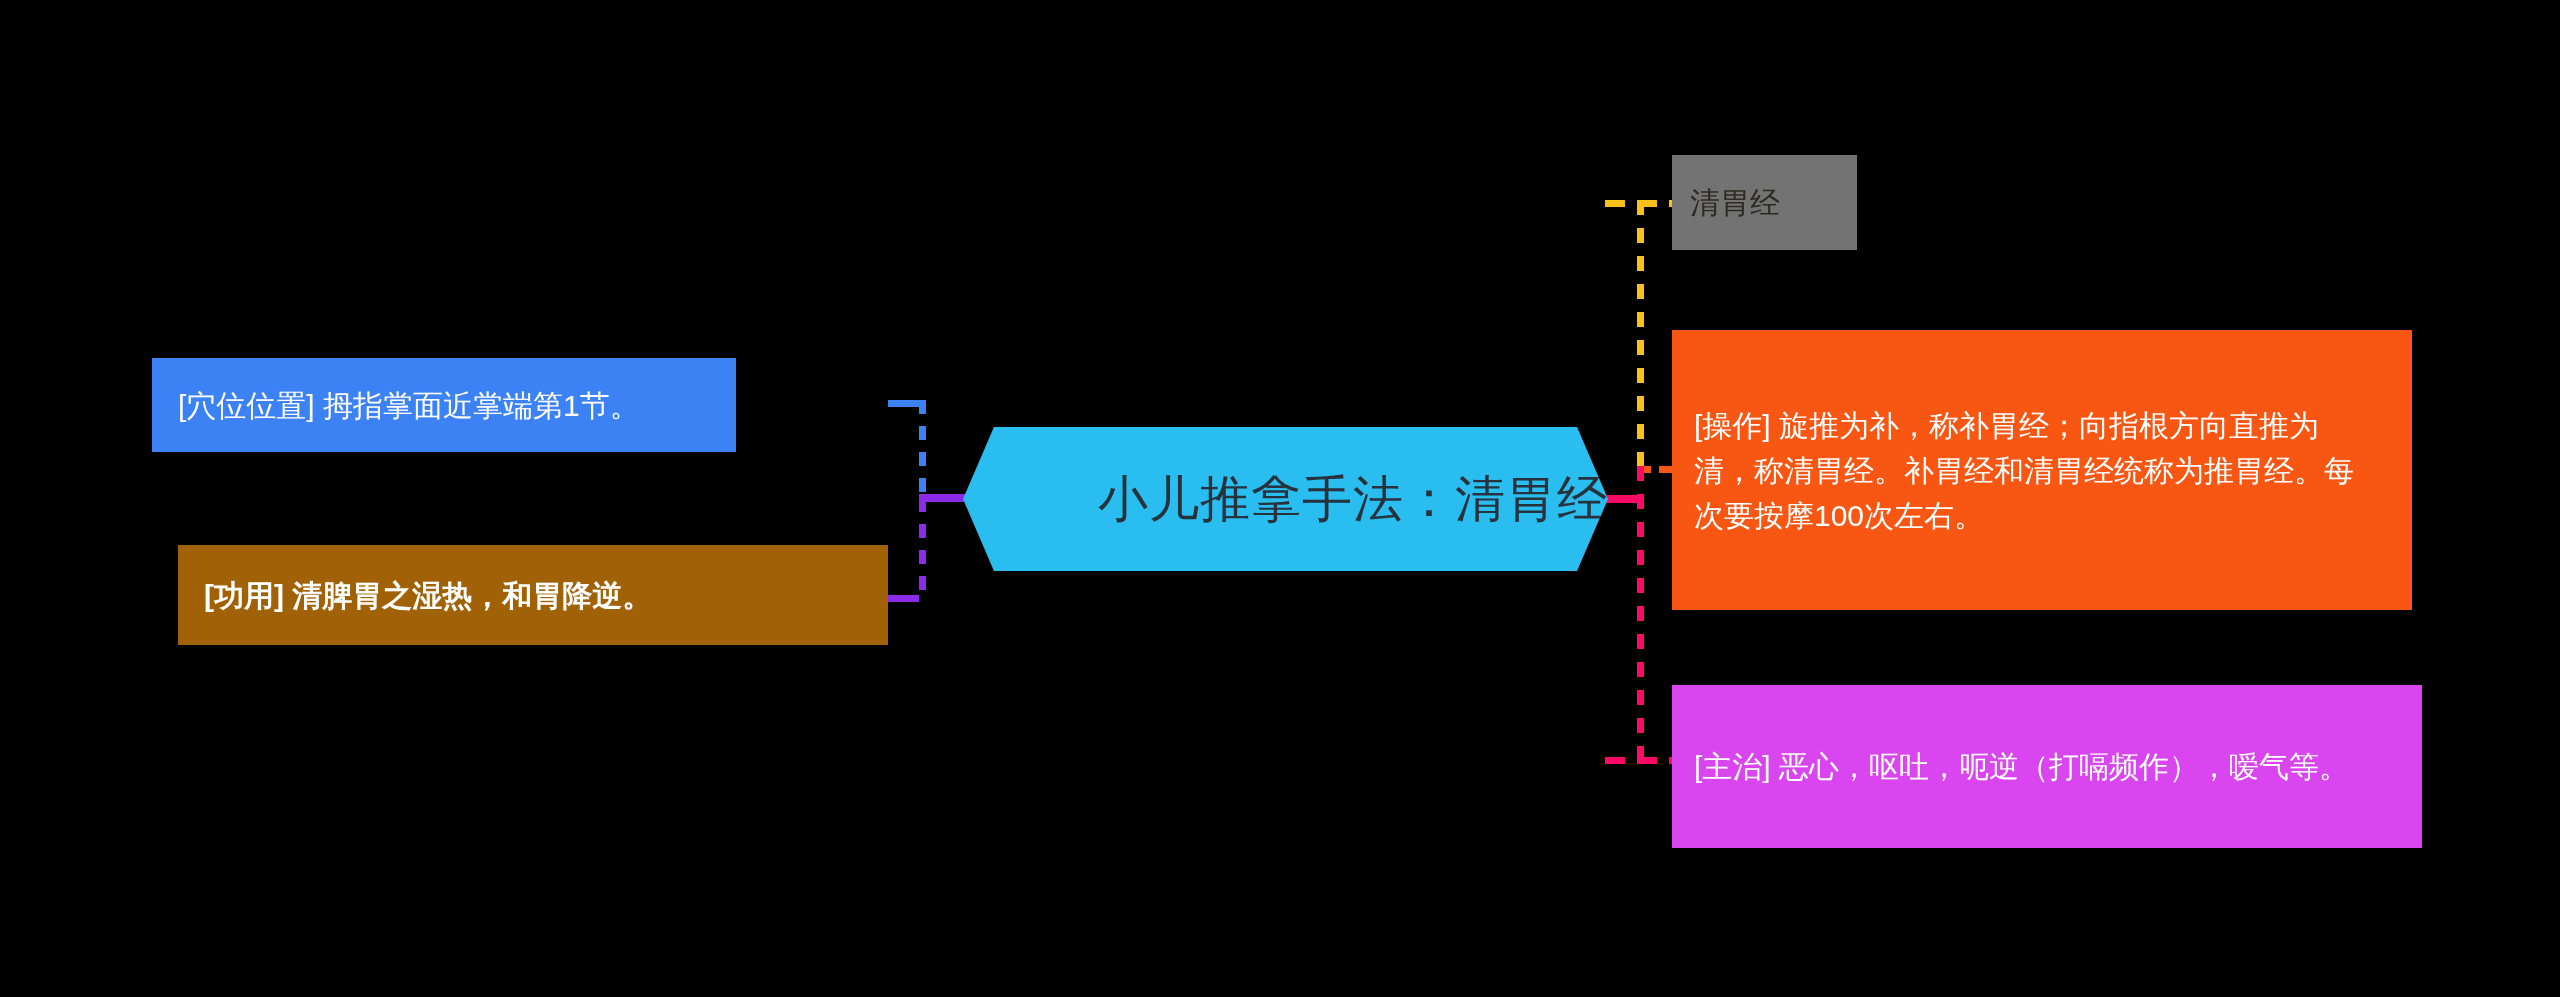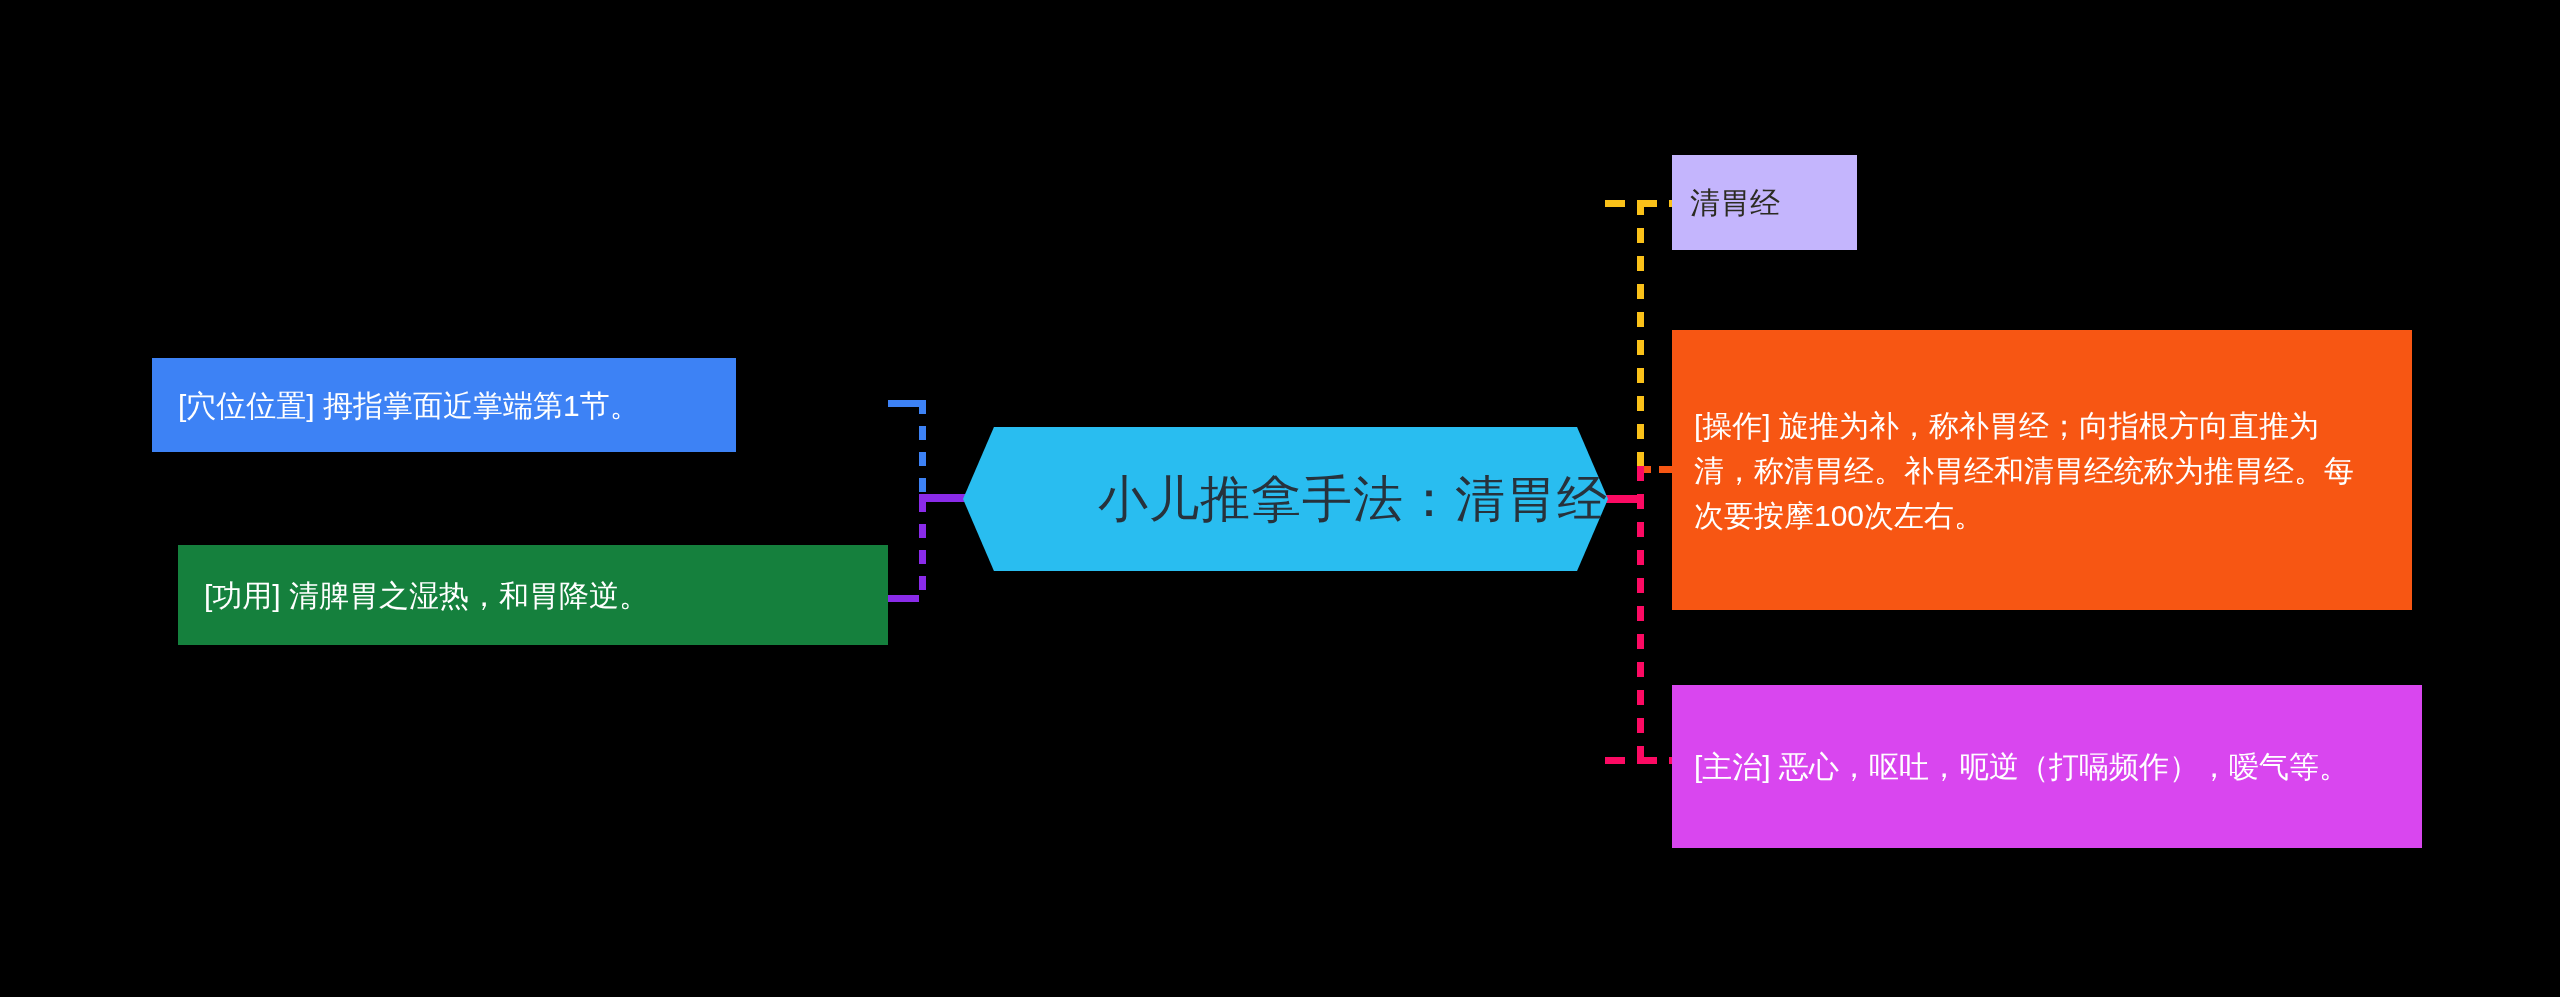--- a/index.html
+++ b/index.html
@@ -59,29 +59,30 @@
     left: 152px;  top: 358px;
     width: 584px; height: 94px;
     background: #3d82f5;
     color: #ffffff;
     padding: 0 22px 0 26px;
     justify-content: center;
   }
   .leaf-function {
     left: 178px;  top: 545px;
     width: 710px; height: 100px;
-    background: #15803d;
+    background: #a16207;
     color: #ffffff;
     padding: 0 22px 0 26px;
     justify-content: center;
+    font-weight: bold;
   }
   .leaf-name {
     left: 1672px; top: 155px;
     width: 185px; height: 95px;
-    background: #c4b5fd;
+    background: #737373;
     color: #2b2b22;
     padding: 0 18px;
   }
   .leaf-operation {
     left: 1672px; top: 330px;
     width: 740px; height: 280px;
     background: #f75613;
     color: #ffffff;
     padding: 12px 38px 12px 22px;
     align-items: center;

